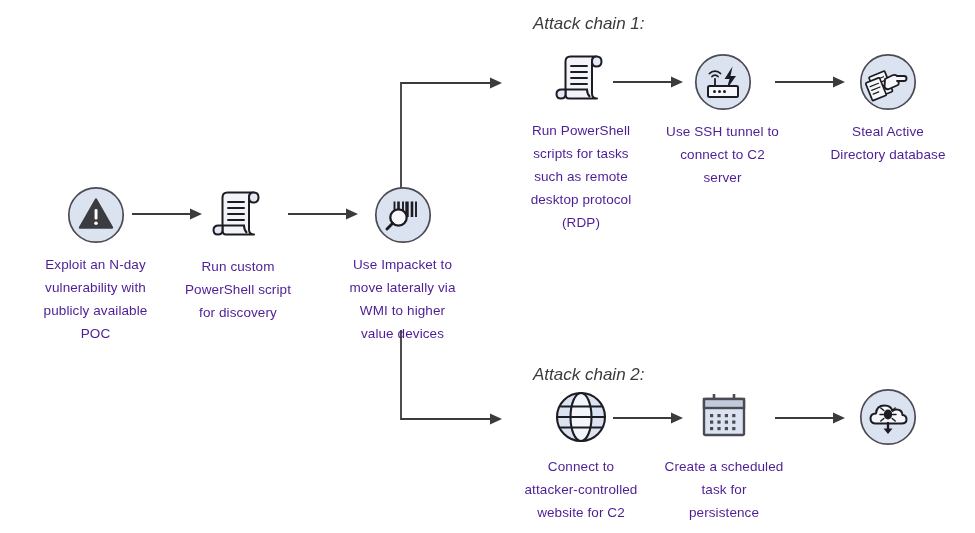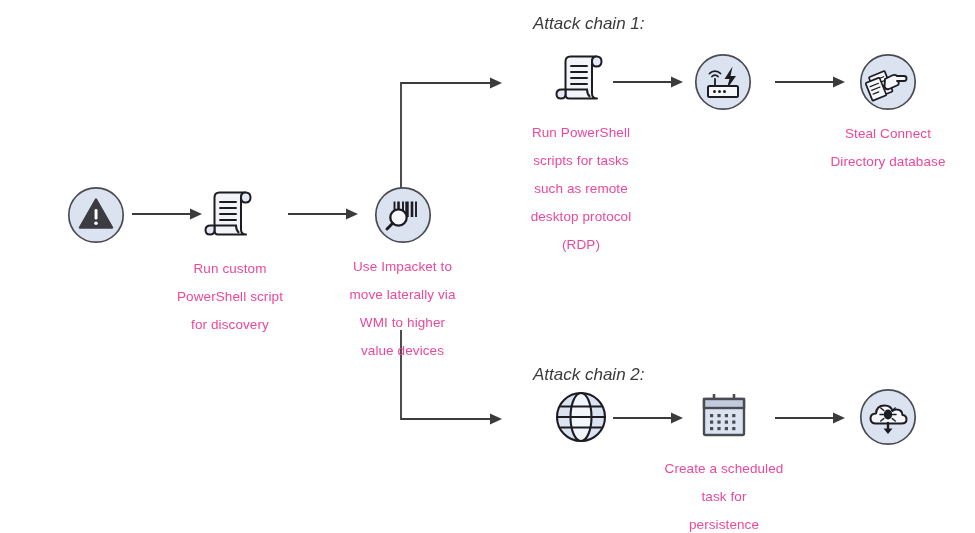--- a/index.html
+++ b/index.html
@@ -24,22 +24,22 @@
     align-items: center;
     text-align: center;
   }
   .icon-wrap {
     display: block;
     line-height: 0;
   }
   .node-label {
     margin-top: 9px;
     font-size: 13.5px;
-    line-height: 28px;
-    color: #ec4899;
+    line-height: 23px;
+    color: #4c1d95;
     font-family: "Liberation Sans", sans-serif;
     white-space: pre-line;
     letter-spacing: 0.1px;
   }
   .chain-title {
     position: absolute;
     font-size: 17px;
     font-style: italic;
     color: #3b3b3b;
     font-family: "Liberation Sans", sans-serif;
@@ -120,23 +120,27 @@
 
   <div class="node" style="left:23px; top:186px; width:145px;">
     <span class="icon-wrap">
       <svg width="58" height="58" viewBox="0 0 58 58">
         <circle cx="29" cy="29" r="27.2" fill="#dbe2f0" stroke="#4b4b53" stroke-width="1.7"></circle>
         <path d="M29 13.5 L45 41.5 L13 41.5 Z" fill="#3b3b42" stroke="#3b3b42" stroke-width="2.4" stroke-linejoin="round"></path>
         <rect x="27.6" y="23" width="2.9" height="10.5" rx="1.3" fill="#ffffff"></rect>
         <circle cx="29" cy="37.2" r="1.75" fill="#ffffff"></circle>
       </svg>
     </span>
-  </div>
-
-  <div class="node" style="left:164px; top:184px; width:132px;">
+    <div class="node-label">Exploit an N-day
+vulnerability with
+publicly available
+POC</div>
+  </div>
+
+  <div class="node" style="left:172px; top:184px; width:132px;">
     <span class="icon-wrap">
       <svg width="62" height="62" viewBox="0 0 62 62">
         <path d="M15.5 13.5 Q15.5 8.5 20.5 8.5 L46.5 8.5 Q42 8.5 42 13.5 L42 45.5 Q42 50.5 47 50.5 L19 50.5 Q15.5 50.5 15.5 46 Z" fill="#f2f4fa" stroke="#1c1c22" stroke-width="2" stroke-linejoin="round"></path>
         <path d="M46.5 8.5 Q51.5 8.5 51.5 13.5 Q51.5 18.5 46.5 18.5 Q42 18.5 42 13.5 Q42 8.5 46.5 8.5 Z" fill="#e4e9f5" stroke="#1c1c22" stroke-width="2"></path>
         <path d="M15.5 46 Q15.5 50.5 11 50.5 Q6.5 50.5 6.5 46 Q6.5 41.5 11.5 41.5 L15.5 41.5 Z" fill="#e4e9f5" stroke="#1c1c22" stroke-width="2" stroke-linejoin="round"></path>
         <path d="M15.5 41.5 L37 41.5 Q37 46 40 49" fill="none" stroke="#1c1c22" stroke-width="2"></path>
         <g stroke="#1c1c22" stroke-width="1.9" stroke-linecap="round">
           <line x1="21" y1="18" x2="37" y2="18"></line>
           <line x1="21" y1="24" x2="37" y2="24"></line>
           <line x1="21" y1="30" x2="37" y2="30"></line>
@@ -203,20 +207,23 @@
         <line x1="21" y1="26" x2="21" y2="33" stroke="#1c1c22" stroke-width="1.8" stroke-linecap="round"></line>
 
         <path d="M38.5 13.5 L30.5 26 L35.5 26 L32.5 36.5 L42 23 L36.5 23 Z" fill="#1c1c22"></path>
 
         <rect x="14" y="33" width="30" height="11" rx="1.5" fill="#f6f8fc" stroke="#1c1c22" stroke-width="2"></rect>
         <circle cx="20.5" cy="38.5" r="1.5" fill="#1c1c22"></circle>
         <circle cx="25.5" cy="38.5" r="1.5" fill="#1c1c22"></circle>
         <circle cx="30.5" cy="38.5" r="1.5" fill="#1c1c22"></circle>
       </svg>
     </span>
+    <div class="node-label">Use SSH tunnel to
+connect to C2
+server</div>
   </div>
 
   <div class="node" style="left:818px; top:53px; width:140px;">
     <span class="icon-wrap">
       <svg width="58" height="58" viewBox="0 0 58 58">
         <circle cx="29" cy="29" r="27.2" fill="#dbe2f0" stroke="#4b4b53" stroke-width="1.7"></circle>
 
         <g transform="rotate(-22 25 30)">
           <rect x="13" y="19" width="17" height="22" rx="1" fill="#f6f8fc" stroke="#1c1c22" stroke-width="1.7"></rect>
           <g stroke="#1c1c22" stroke-width="1.2" stroke-linecap="round">
@@ -232,34 +239,37 @@
           <g stroke="#1c1c22" stroke-width="1.2" stroke-linecap="round">
             <line x1="12" y1="30" x2="21" y2="30"></line>
             <line x1="12" y1="34" x2="21" y2="34"></line>
             <line x1="12" y1="38" x2="18" y2="38"></line>
           </g>
         </g>
 
         <path d="M26 26 L33 22.5 Q36 21 38 23 L45 23 Q47.5 23 47.5 25.5 Q47.5 28 45 28 L38 28 Q41 29.5 39 32 L30 36 Q27 37 25.5 34 Z" fill="#f6f8fc" stroke="#1c1c22" stroke-width="1.9" stroke-linejoin="round"></path>
       </svg>
     </span>
-    <div class="node-label">Steal Connect
+    <div class="node-label">Steal Active
 Directory database</div>
   </div>
 
   <div class="node" style="left:506px; top:388px; width:150px;">
     <span class="icon-wrap">
       <svg width="58" height="58" viewBox="0 0 58 58">
         <circle cx="29" cy="29" r="24" fill="#dbe2f0" stroke="#1c1c22" stroke-width="2.1"></circle>
         <ellipse cx="29" cy="29" rx="10.5" ry="24" fill="#f6f8fc" fill-opacity="0.85" stroke="#1c1c22" stroke-width="2.1"></ellipse>
         <line x1="5" y1="29" x2="53" y2="29" stroke="#1c1c22" stroke-width="2.1"></line>
         <path d="M8.2 18.5 L49.8 18.5" stroke="#1c1c22" stroke-width="2.1" fill="none"></path>
         <path d="M8.2 39.5 L49.8 39.5" stroke="#1c1c22" stroke-width="2.1" fill="none"></path>
       </svg>
     </span>
+    <div class="node-label">Connect to
+attacker-controlled
+website for C2</div>
   </div>
 
   <div class="node" style="left:660px; top:388px; width:128px;justify-content:flex-end;">
     <span class="icon-wrap">
       <svg width="58" height="58" viewBox="0 0 58 58">
         <line x1="19" y1="6" x2="19" y2="15" stroke="#4b4b53" stroke-width="2.6"></line>
         <line x1="39" y1="6" x2="39" y2="15" stroke="#4b4b53" stroke-width="2.6"></line>
         <rect x="9" y="11" width="40" height="36" rx="1.5" fill="#dbe2f0" stroke="#4b4b53" stroke-width="2.4"></rect>
         <rect x="9" y="11" width="40" height="9" fill="#c2cadd" stroke="#4b4b53" stroke-width="2.4"></rect>
         <g fill="#4b4b53">

